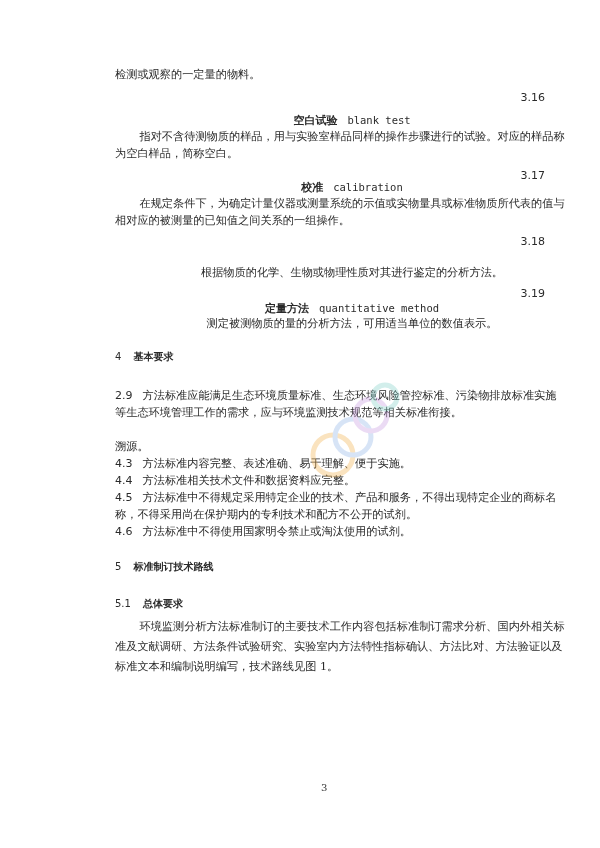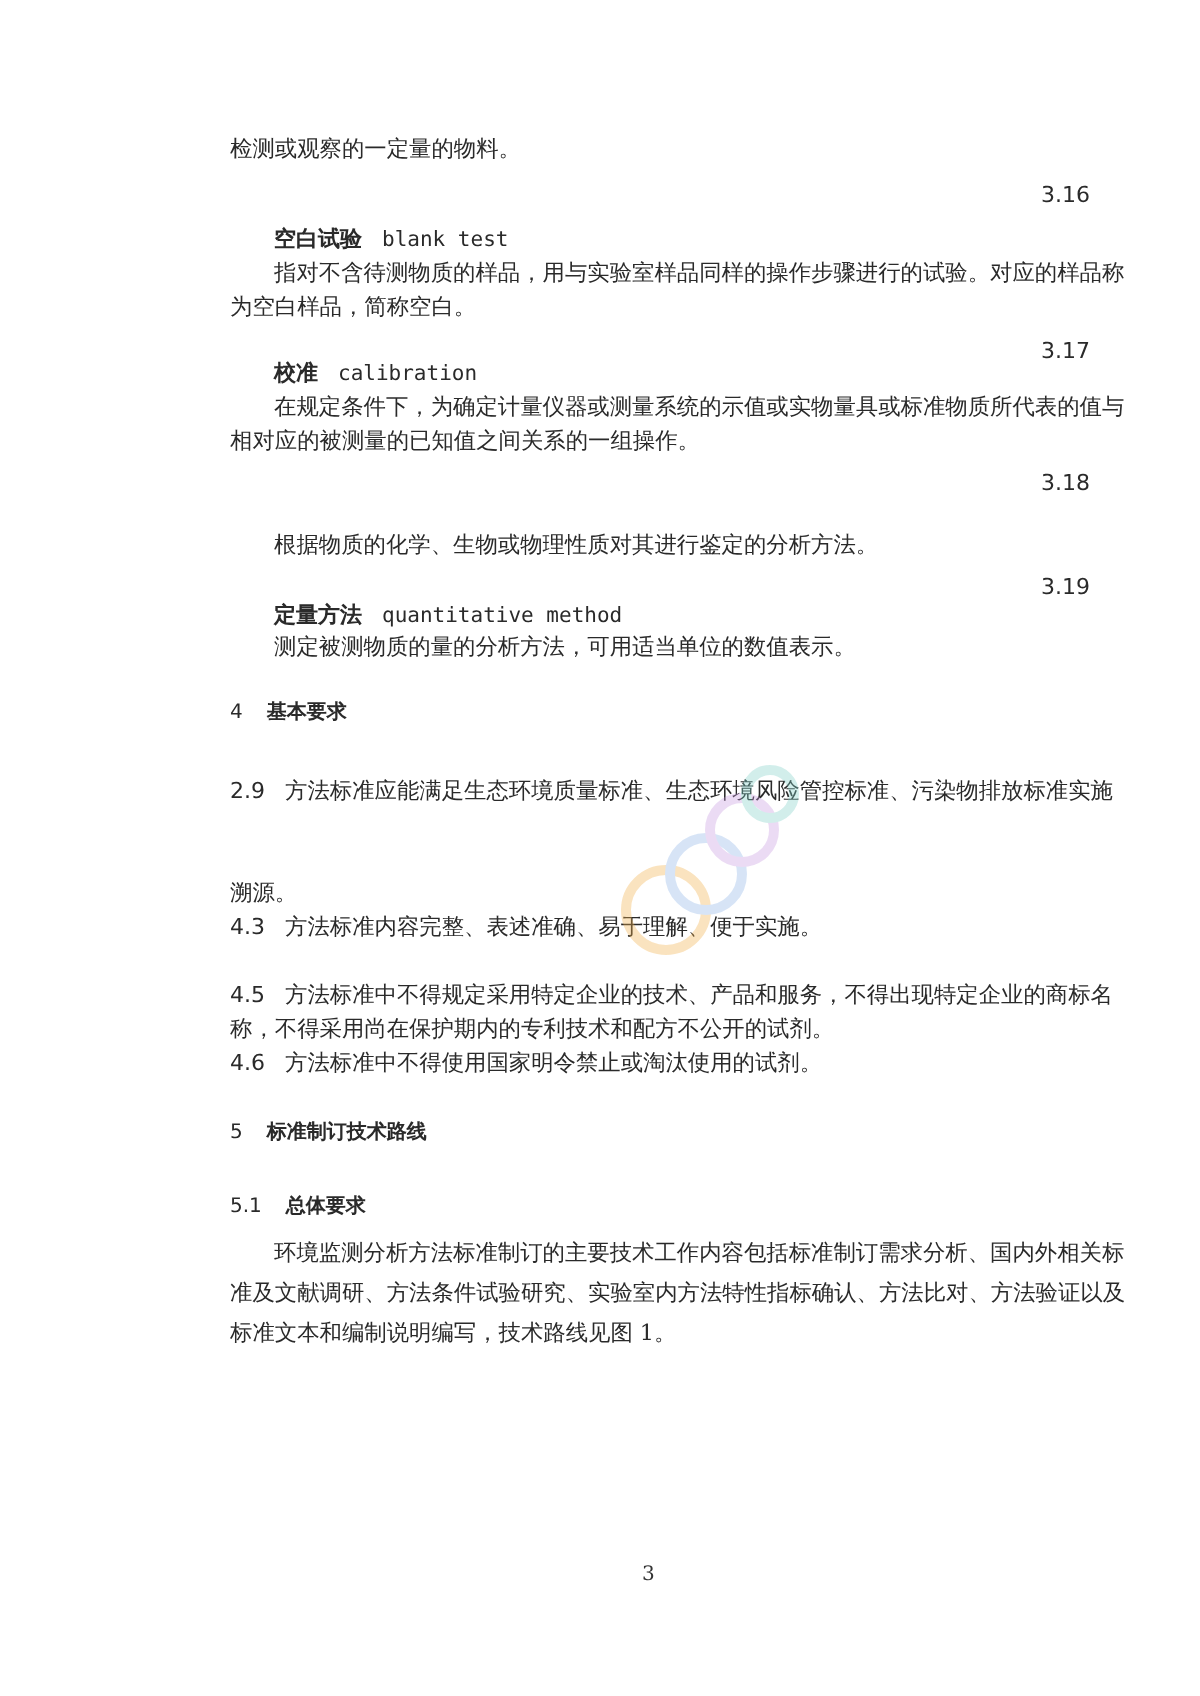--- a/index.html
+++ b/index.html
@@ -1,20 +1,20 @@
 <!DOCTYPE html>
 <html><head>
 <meta charset="utf-8">
 <style>
   html, body { margin: 0; padding: 0; background: #ffffff; }
   body { width: 600px; height: 848px; position: relative; overflow: hidden;
          font-family: "DejaVu Serif", "Liberation Serif", serif; color: #2a2a2a; }
   .page { position: absolute; left: 1px; top: 0; width: 477px; height: 848px; margin-left: 24px; }
   .ln { position: absolute; left: 90px; width: 430px; font-size: 11.2px; line-height: 14px; white-space: nowrap; }
-  .ind { left: 112px; }
+  .ind { left: 112px; text-align: center; }
   .num { font-family: "DejaVu Sans", "Liberation Sans", sans-serif; font-size: 11px; text-align: right; }
   .term { font-family: "DejaVu Sans", "Liberation Sans", sans-serif; font-weight: bold; font-size: 11px; }
   .term-en { font-family: "DejaVu Sans Mono", "Liberation Mono", monospace; font-weight: normal; font-size: 10.5px; margin-left: 10px; }
   .h { font-family: "DejaVu Sans", "Liberation Sans", sans-serif; font-weight: bold; font-size: 10px; }
   .h .hn { font-weight: normal; margin-right: 12px; }
   .cn { margin-left: 10px; }
   .pagenum { position: absolute; left: 296px; top: 782px; font-size: 10px; color: #333; }
   .watermark { position: absolute; left: 270px; top: 375px; width: 110px; height: 110px; opacity: 0.35; pointer-events: none; }
 </style>
 </head>
@@ -45,25 +45,27 @@
   <div class="ln ind term" style="top:301px">
     <span>定量方法</span><span class="term-en">quantitative method</span>
   </div>
   <div class="ln ind" style="top:317px">测定被测物质的量的分析方法，可用适当单位的数值表示。</div>
 
   <div class="ln h" style="top:350px">
     <span class="hn">4</span><span>基本要求</span>
   </div>
 
   <div class="ln" style="top:389px"><span class="num">2.9</span><span class="cn">方法标准应能满足生态环境质量标准、生态环境风险管控标准、污染物排放标准实施</span></div>
+  <div class="ln" style="top:406px">等生态环境管理工作的需求，应与环境监测技术规范等相关标准衔接。</div>
 
   <div class="ln" style="top:440px">溯源。</div>
 
   <div class="ln" style="top:457px"><span class="num">4.3</span><span class="cn">方法标准内容完整、表述准确、易于理解、便于实施。</span></div>
 
+  <div class="ln" style="top:474px"><span class="num">4.4</span><span class="cn">方法标准相关技术文件和数据资料应完整。</span></div>
 
   <div class="ln" style="top:491px"><span class="num">4.5</span><span class="cn">方法标准中不得规定采用特定企业的技术、产品和服务，不得出现特定企业的商标名</span></div>
   <div class="ln" style="top:508px">称，不得采用尚在保护期内的专利技术和配方不公开的试剂。</div>
 
   <div class="ln" style="top:525px"><span class="num">4.6</span><span class="cn">方法标准中不得使用国家明令禁止或淘汰使用的试剂。</span></div>
 
   <div class="ln h" style="top:560px">
     <span class="hn">5</span><span>标准制订技术路线</span>
   </div>
 

